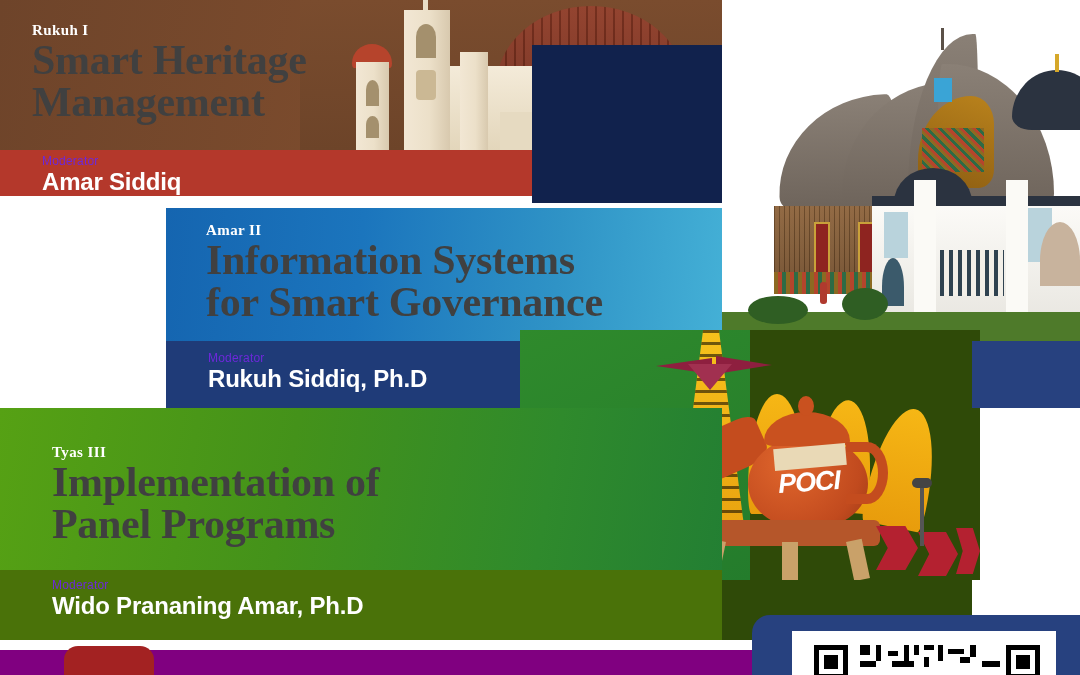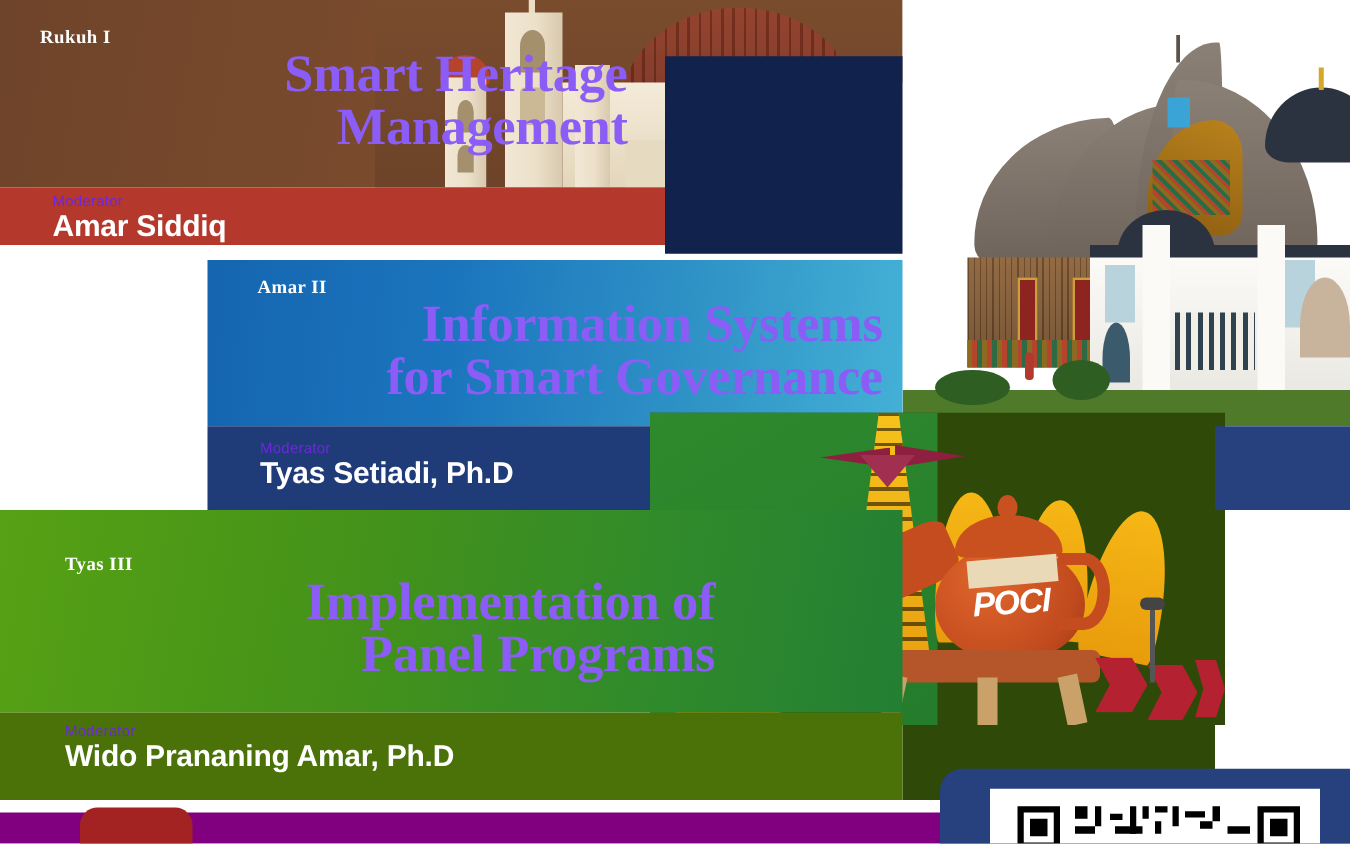--- a/index.html
+++ b/index.html
@@ -76,24 +76,23 @@
   }
   #qr-grid { position:absolute; left:22px; top:14px; width:226px; height:60px; }
   .qm { position:absolute; background:#000; }
 
   
   .panel-kicker {
     font-family:"Liberation Serif", serif; color:#ffffff;
     font-size:15px; font-weight:700; letter-spacing:.4px;
   }
   .panel-title {
-    font-family:"Liberation Serif", serif; color:#8b5cf6;
+    font-family:"Liberation Serif", serif; color:#404040;
     font-weight:700; font-size:43px; line-height:1.0; letter-spacing:-0.3px;
     white-space:pre-line;
-    text-align:right;
   }
   .mod-label {
     font-family:"Liberation Sans", sans-serif; color:#6d28d9;
     font-size:12px; font-weight:400; letter-spacing:.2px;
   }
   .mod-name {
     font-family:"Liberation Sans", sans-serif; color:#ffffff;
     font-size:24px; font-weight:700; letter-spacing:-0.2px;
   }
 
@@ -246,21 +245,21 @@
   <div id="panel2-band"></div>
   <div id="panel2-mod"></div>
 
   <div id="p2-text">
     <div class="panel-kicker">Amar II</div>
     <div class="panel-title">Information Systems
 for Smart Governance</div>
   </div>
   <div id="p2-mod-text">
     <div class="mod-label">Moderator</div>
-    <div class="mod-name">Tyas Setiadi, Ph.D</div>
+    <div class="mod-name">Rukuh Siddiq, Ph.D</div>
   </div>
 
   <div id="olive-fill"></div>
 
   <div class="photo" id="photo-center">
     <div class="poci-bg"></div>
 
     <div style="position:absolute;left:0;top:0;width:230px;height:250px;background:linear-gradient(150deg,#2f8a2c 0%, #247c2c 100%);"></div>
 
     <div class="tower-y" style="left:158px; top:0px; width:66px; height:196px; clip-path:polygon(38% 0%, 62% 0%, 100% 100%, 0% 100%);"></div>

